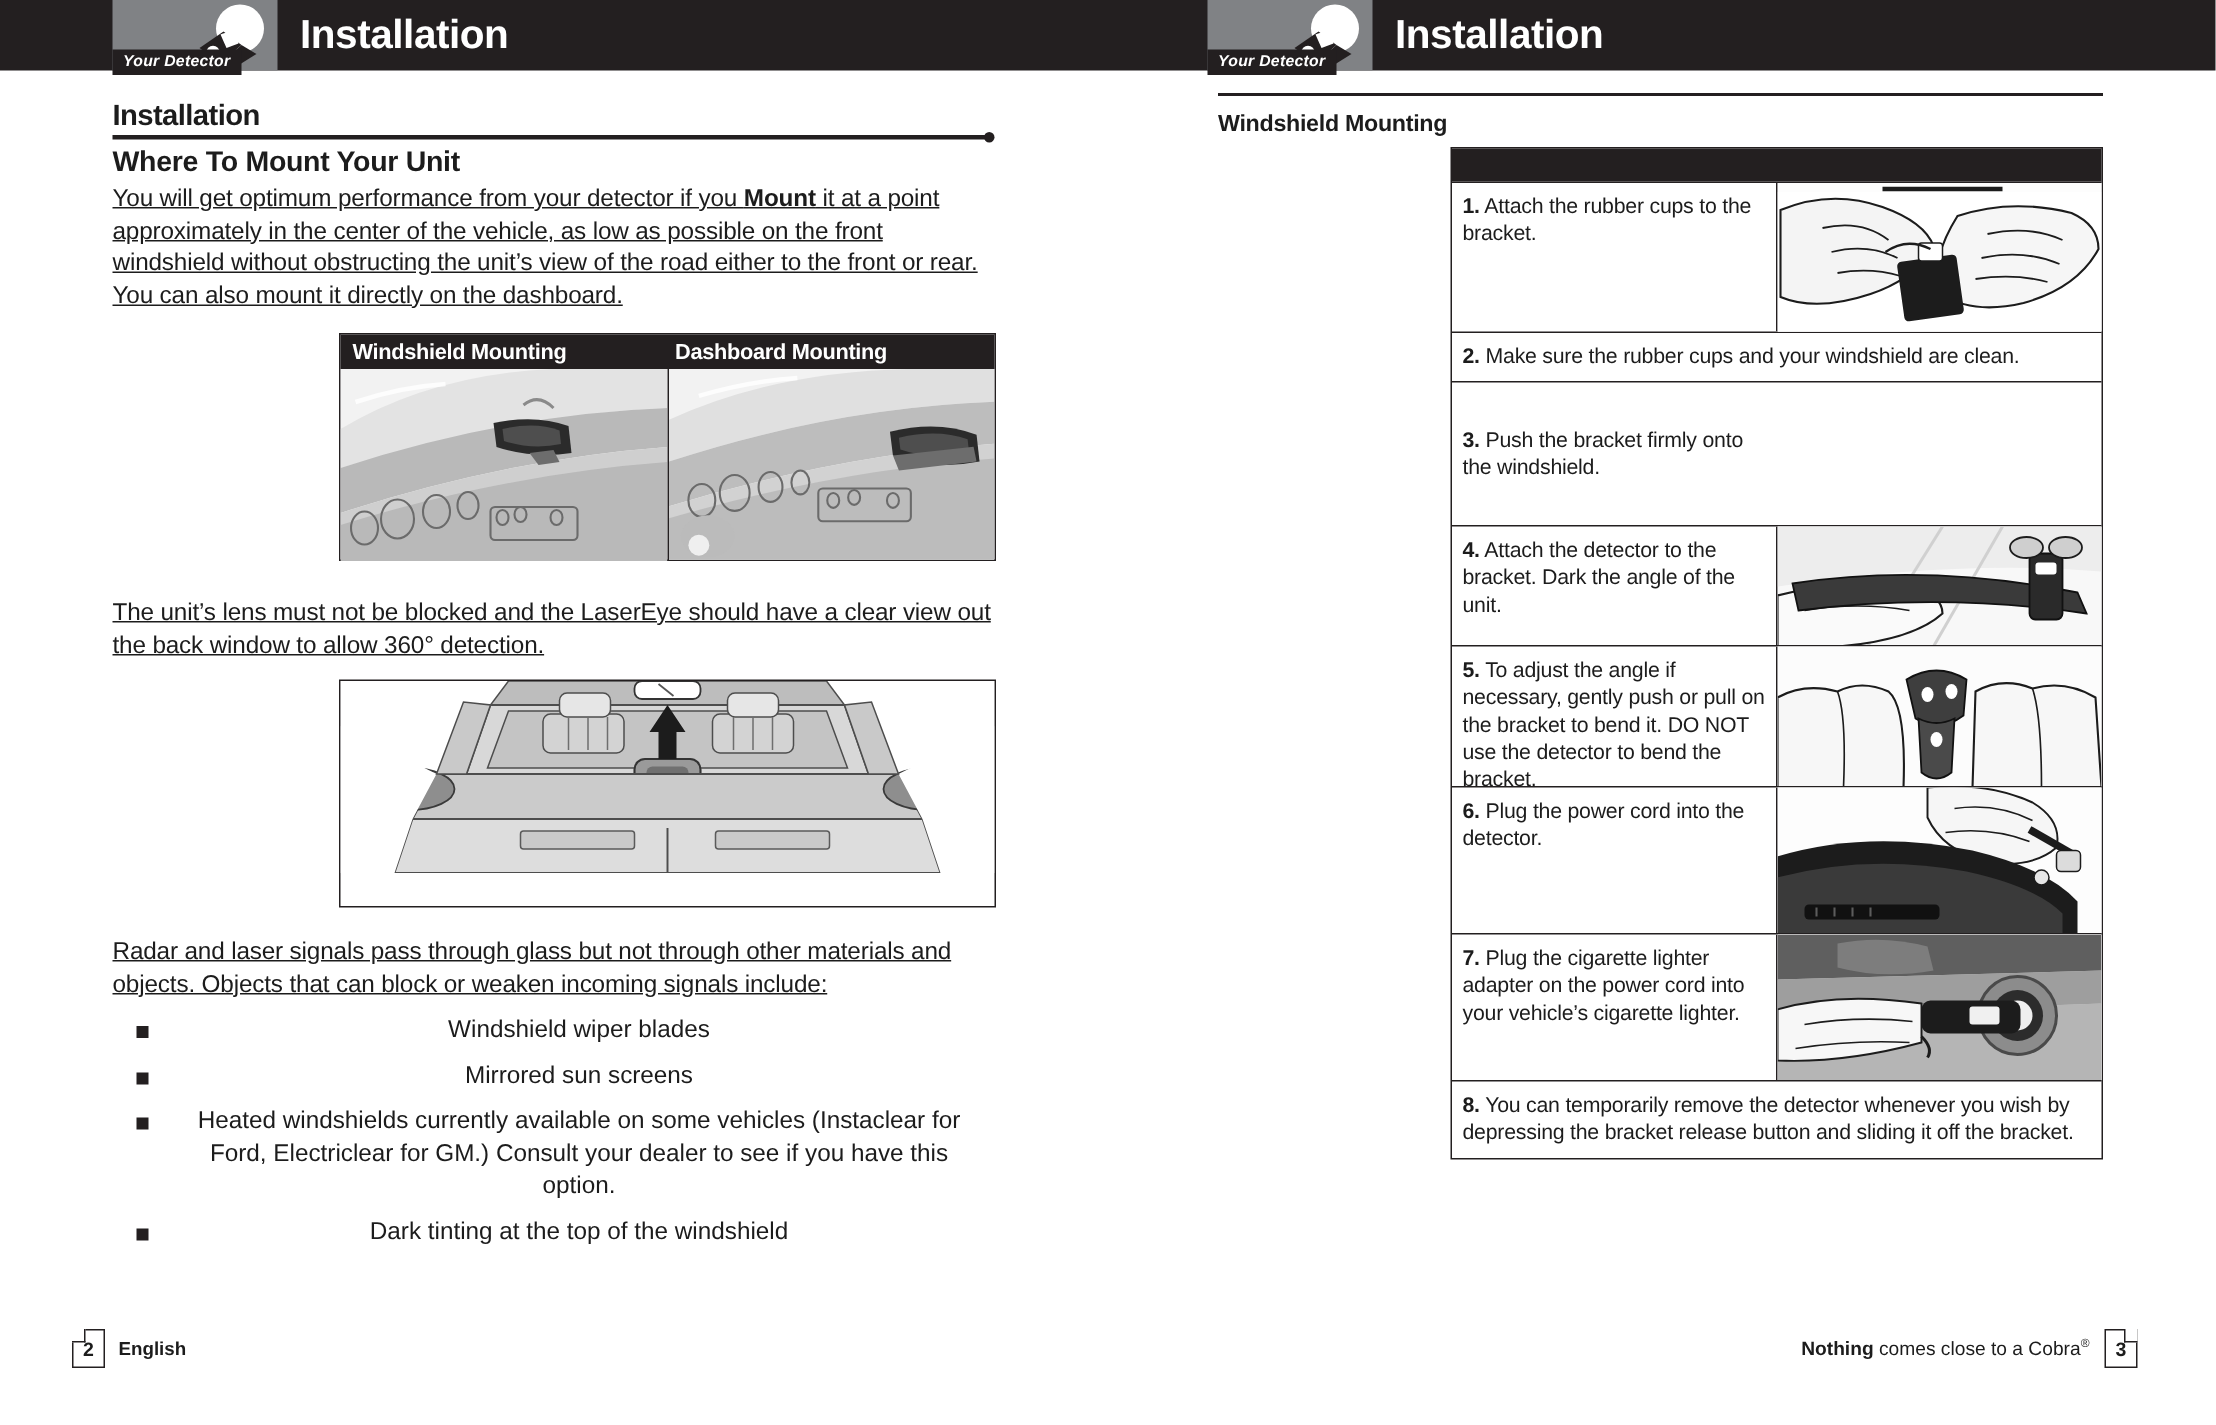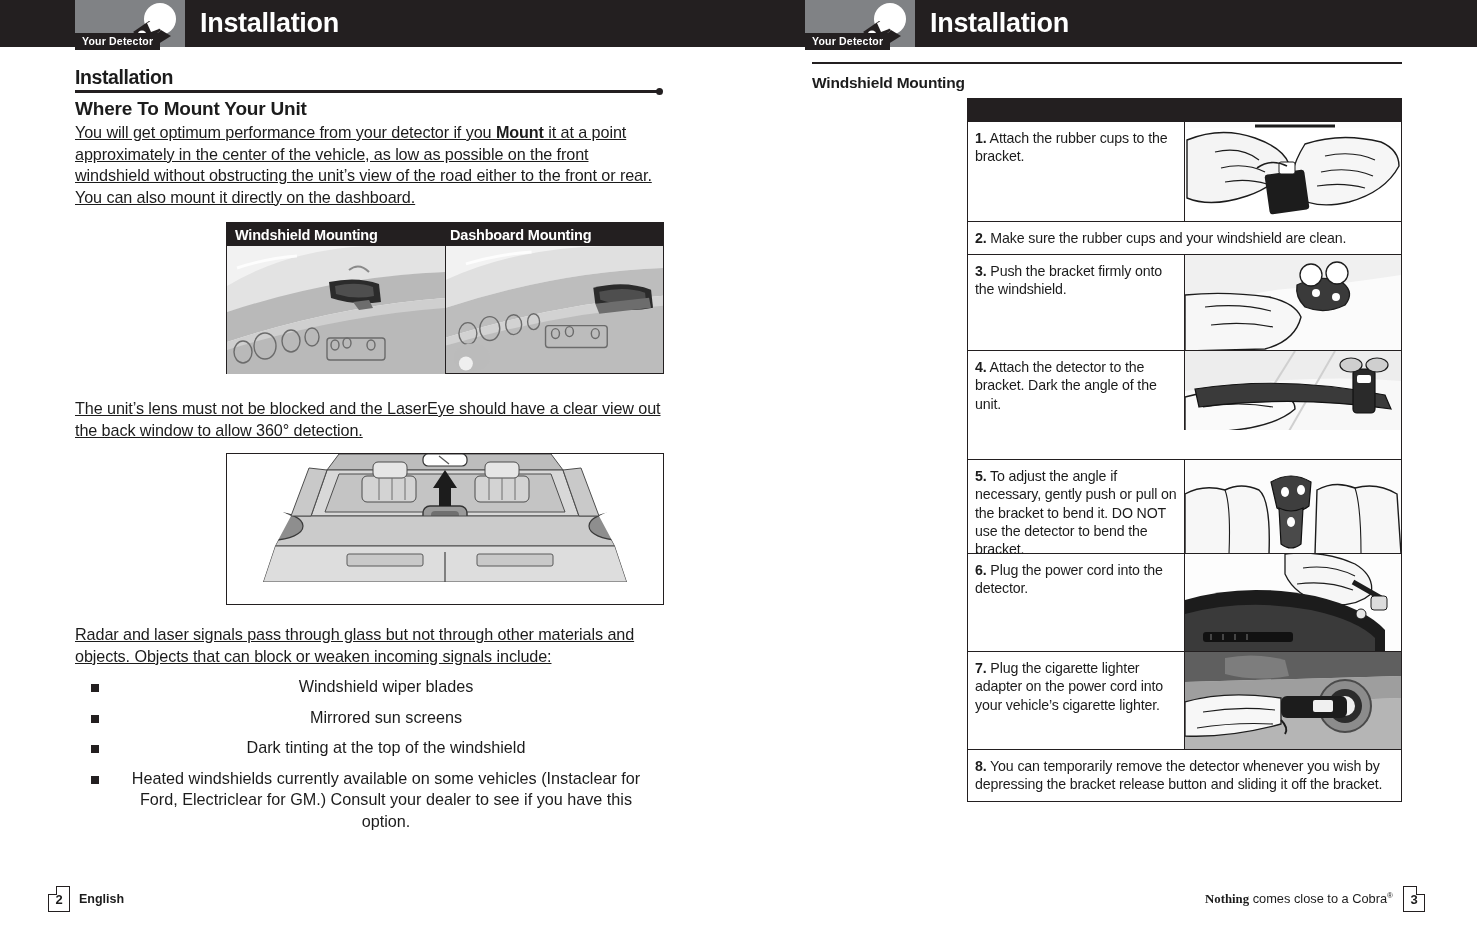--- a/index.html
+++ b/index.html
@@ -49,20 +49,21 @@
     left: 0px;
     height: 17px;
     background: #231f20;
     color: #ffffff;
     font-size: 10.5px;
     font-weight: bold;
     letter-spacing: .2px;
     padding: 2px 7px 0 7px;
     white-space: nowrap;
     z-index: 4;
+    font-style: italic;
   }
 
   .hdr-title {
     position: absolute;
     top: 8px;
     left: 125px;
     color: #ffffff;
     font-size: 27px;
     font-weight: bold;
     letter-spacing: -0.3px;
@@ -219,23 +220,23 @@
     flex: 1 1 auto;
     border-left: 1.5px solid #231f20;
     position: relative;
     overflow: hidden;
     background: #fff;
   }
   .snum { font-weight: bold; }
   .stext { display: inline; }
 
   .srow.r1 { height: 100px; }
-  .srow.r3 { height: 96px; }
+  .srow.r3 { height: 96px; align-items: center; }
   .srow.r4 { height: 80px; }
-  .srow.r5 { height: 94px; margin-top: 29px; }
+  .srow.r5 { height: 94px; }
   .srow.r6 { height: 98px; }
   .srow.r7 { height: 98px; }
 
   
   .footer { position: absolute; bottom: 38px; font-size: 12.5px; font-weight: bold; }
   .footer-left { left: 48px; display: flex; align-items: center; gap: 9px; }
   .footer-right { right: 52px; display: flex; align-items: center; gap: 10px; }
 
   .pagebox {
     width: 22px; height: 26px;
@@ -256,21 +257,21 @@
     background: #fff;
     border-right: 1.5px solid #231f20;
     border-bottom: 1.5px solid #231f20;
     transform: none;
   }
   .pagebox.flip::before {
     left: auto; right: -1px;
     border-right: none; border-left: 1.5px solid #231f20;
   }
   .tagline { font-size: 12.8px; font-weight: normal; }
-  .tagline b { font-weight: bold; font-family: Liberation Serif, serif; }
+  .tagline b { font-weight: bold; }
   .tagline sup { font-size: 8px; vertical-align: super; }
 </style>
 </head>
 <body>
 
 <div class="header-band"></div>
 
 <div class="hdr-unit left">
   <div class="hdr-graybox"></div>
   <svg class="hdr-icon" viewBox="0 0 54 46">
@@ -418,22 +419,22 @@
         <path d="M336 16 L352 62 L372 62 L354 14 Z" fill="#c9c9c9" stroke="#4d4d4d"></path>
       </svg>
     </div>
   </div>
 
   <p class="body-copy p3">Radar and laser signals pass through glass but not through other materials and objects. Objects that can block or weaken incoming signals include:</p>
 
   <ul class="bullets">
     <li>Windshield wiper blades</li>
     <li>Mirrored sun screens</li>
+    <li>Heated windshields currently available on some vehicles (Instaclear for Ford, Electriclear for GM.) Consult your dealer to see if you have this option.</li>
     <li>Dark tinting at the top of the windshield</li>
-    <li>Heated windshields currently available on some vehicles (Instaclear for Ford, Electriclear for GM.) Consult your dealer to see if you have this option.</li>
   </ul>
 
   <div class="footer footer-left">
     <div class="pagebox">2</div>
     <div>English</div>
   </div>
 </div>
 
 <div class="page right"></div>
 

